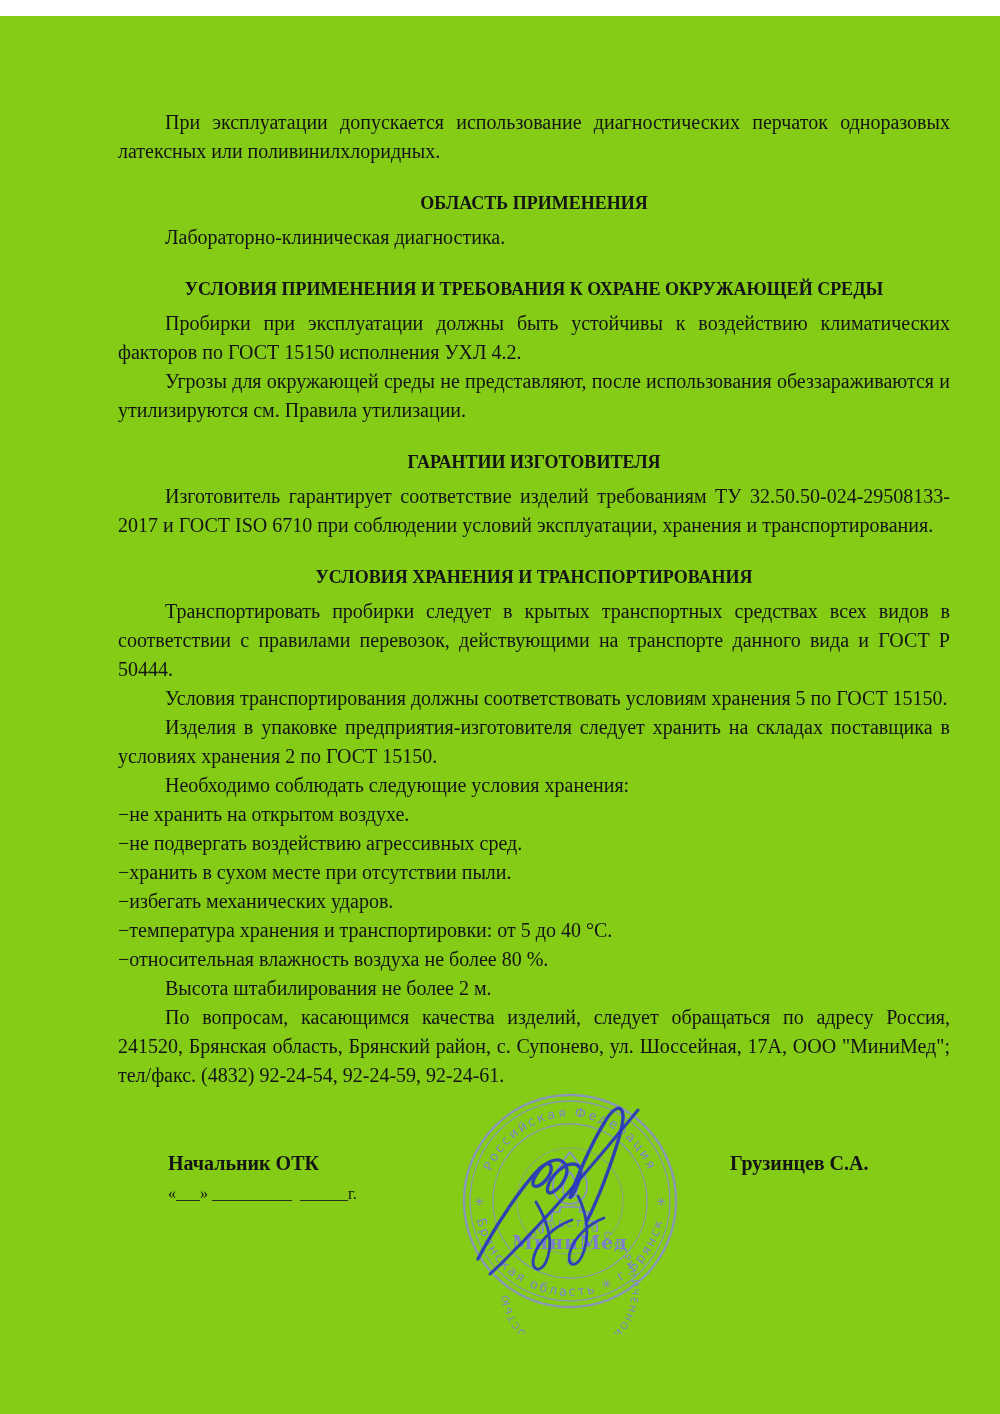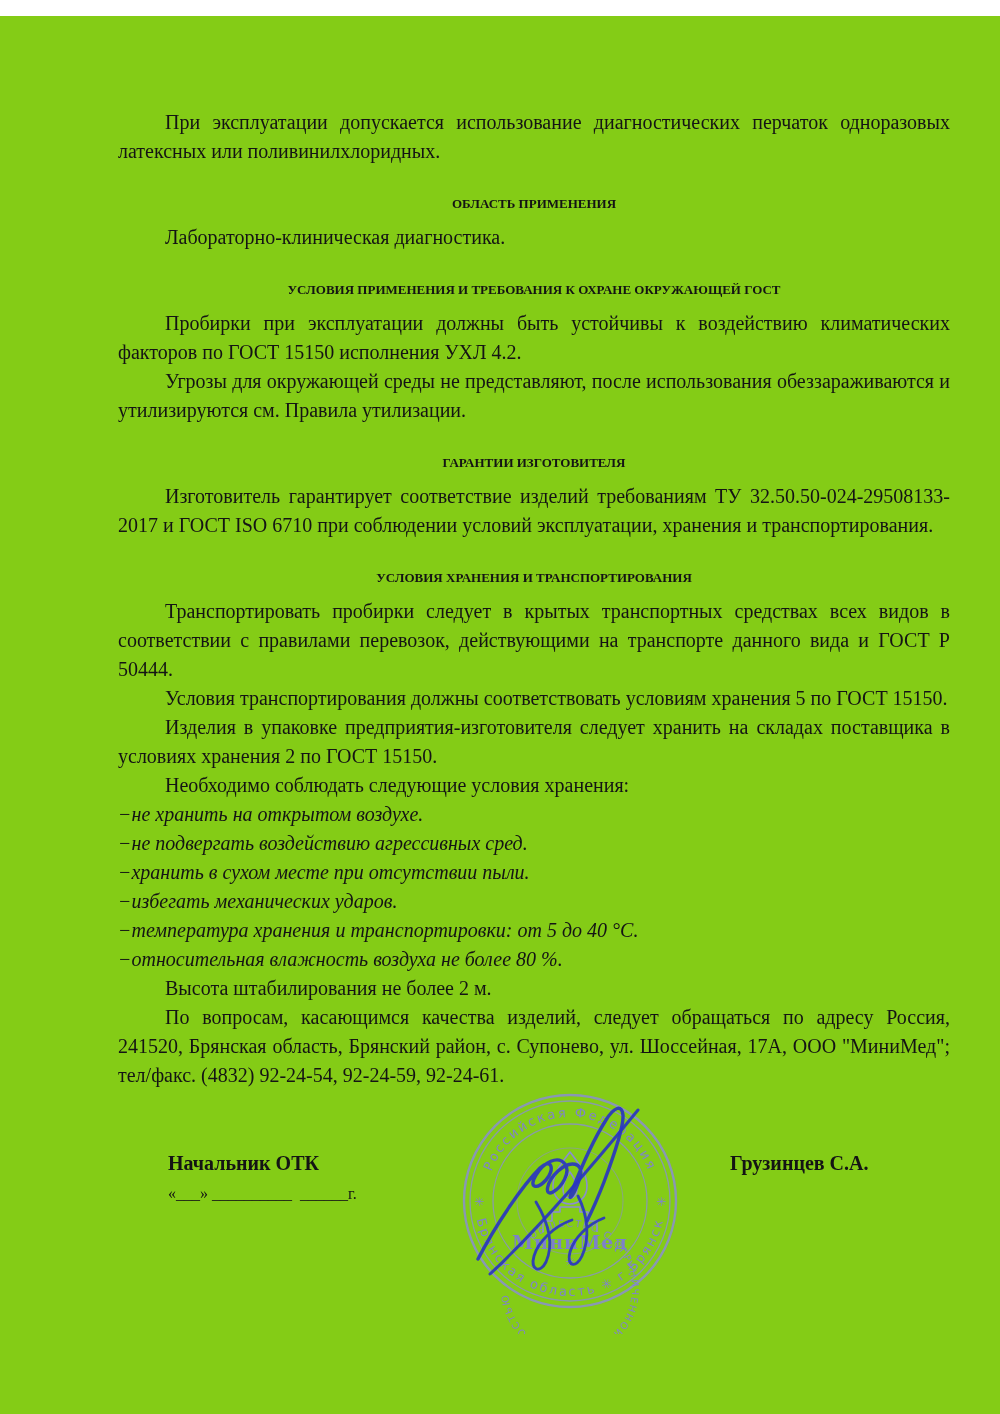--- a/index.html
+++ b/index.html
@@ -21,30 +21,29 @@
   }
   p.para {
     margin: 0;
     font-size: 20px;
     line-height: 29px;
     text-align: justify;
     text-indent: 47px;
   }
   h2.sec {
     margin: 24px 0 6px 0;
-    font-size: 13px;
+    font-size: 18px;
     line-height: 27px;
     font-weight: bold;
     text-align: center;
   }
   .cond {
     font-size: 20px;
     line-height: 29px;
     text-align: left;
-    font-style: italic;
   }
   .sig-area {
     position: relative;
     margin-top: 62px;
     height: 300px;
   }
   .sig-title, .sig-name {
     position: absolute;
     top: 0;
     font-size: 20px;
@@ -85,21 +84,21 @@
 <body>
 
 <div class="page">
   <div class="content">
 
     <p class="para">При эксплуатации допускается использование диагностических перчаток одноразовых латексных или поливинилхлоридных.</p>
 
     <h2 class="sec">ОБЛАСТЬ ПРИМЕНЕНИЯ</h2>
     <p class="para">Лабораторно-клиническая диагностика.</p>
 
-    <h2 class="sec">УСЛОВИЯ ПРИМЕНЕНИЯ И ТРЕБОВАНИЯ К ОХРАНЕ ОКРУЖАЮЩЕЙ ГОСТ</h2>
+    <h2 class="sec">УСЛОВИЯ ПРИМЕНЕНИЯ И ТРЕБОВАНИЯ К ОХРАНЕ ОКРУЖАЮЩЕЙ СРЕДЫ</h2>
     <p class="para">Пробирки при эксплуатации должны быть устойчивы к воздействию климатических факторов по ГОСТ 15150 исполнения УХЛ 4.2.</p>
     <p class="para">Угрозы для окружающей среды не представляют, после использования обеззараживаются и утилизируются см. Правила утилизации.</p>
 
     <h2 class="sec">ГАРАНТИИ ИЗГОТОВИТЕЛЯ</h2>
     <p class="para">Изготовитель гарантирует соответствие изделий требованиям ТУ 32.50.50-024-29508133-2017 и ГОСТ ISO 6710 при соблюдении условий эксплуатации, хранения и транспортирования.</p>
 
     <h2 class="sec">УСЛОВИЯ ХРАНЕНИЯ И ТРАНСПОРТИРОВАНИЯ</h2>
     <p class="para">Транспортировать пробирки следует в крытых транспортных средствах всех видов в соответствии с правилами перевозок, действующими на транспорте данного вида и ГОСТ Р 50444.</p>
     <p class="para">Условия транспортирования должны соответствовать условиям хранения 5 по ГОСТ 15150.</p>
     <p class="para">Изделия в упаковке предприятия-изготовителя следует хранить на складах поставщика в условиях хранения 2 по ГОСТ 15150.</p>

